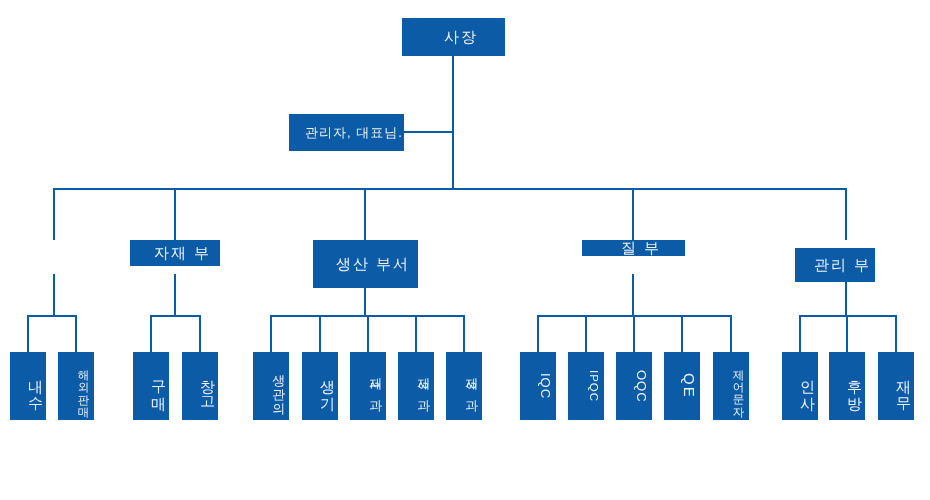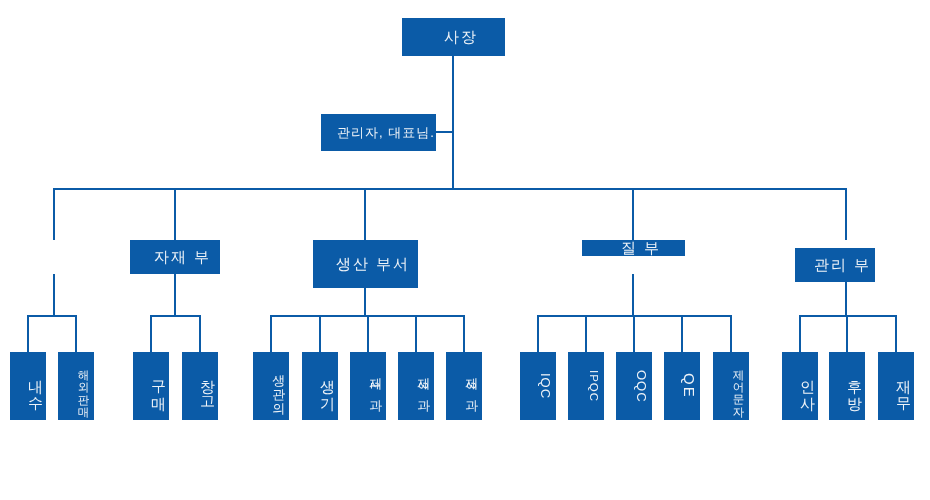--- a/index.html
+++ b/index.html
@@ -22,21 +22,21 @@
     color:var(--txt);
     display:flex;
     align-items:center;
     justify-content:center;
     box-sizing:border-box;
     text-align:left;
     line-height:1.05;
     padding-left:15px;
   }
   .h{font-size:15px;letter-spacing:2px;white-space:nowrap;}
-  .h-sm{font-size:13px;letter-spacing:1px;white-space:nowrap;margin-left:32px;}
+  .h-sm{font-size:13px;letter-spacing:1px;white-space:nowrap;}
   .v{
     writing-mode:vertical-rl;
     text-orientation:mixed;
     width:36px;height:68px;
     letter-spacing:2px;
   }
   .len2{font-size:15px;}
   .len3{font-size:13px;letter-spacing:1px;}
   .len4{font-size:11.5px;letter-spacing:1px;}
   .vl{position:absolute;width:2px;background:var(--line);}
@@ -84,21 +84,21 @@
   <div class="vl" style="left:681px;top:315px;height:37px"></div>
   <div class="vl" style="left:730px;top:315px;height:37px"></div>
   <div class="vl" style="left:799px;top:315px;height:37px"></div>
   <div class="vl" style="left:846px;top:315px;height:37px"></div>
   <div class="vl" style="left:895px;top:315px;height:37px"></div>
 
   <div class="node h" style="left:402px;top:18px;width:103px;height:38px">사장</div>
 
   <div class="node h-sm" style="left:289px;top:114px;width:115px;height:37px">관리자, 대표님.</div>
 
-  <div class="node h" style="left:130px;top:240px;width:90px;height:34px">자재 부</div>
+  <div class="node h" style="left:130px;top:240px;width:90px;height:26px">자재 부</div>
   <div class="node h" style="left:313px;top:240px;width:105px;height:48px">생산 부서</div>
   <div class="node h" style="left:582px;top:240px;width:103px;height:16px">질 부</div>
   <div class="node h" style="left:795px;top:248px;width:80px;height:34px">관리 부</div>
 
   <div class="node v len2" style="left:10px;top:352px">내수</div>
   <div class="node v len4" style="left:58px;top:352px">해외판매</div>
 
   <div class="node v len2" style="left:133px;top:352px">구매</div>
   <div class="node v len2" style="left:182px;top:352px">창고</div>
 

